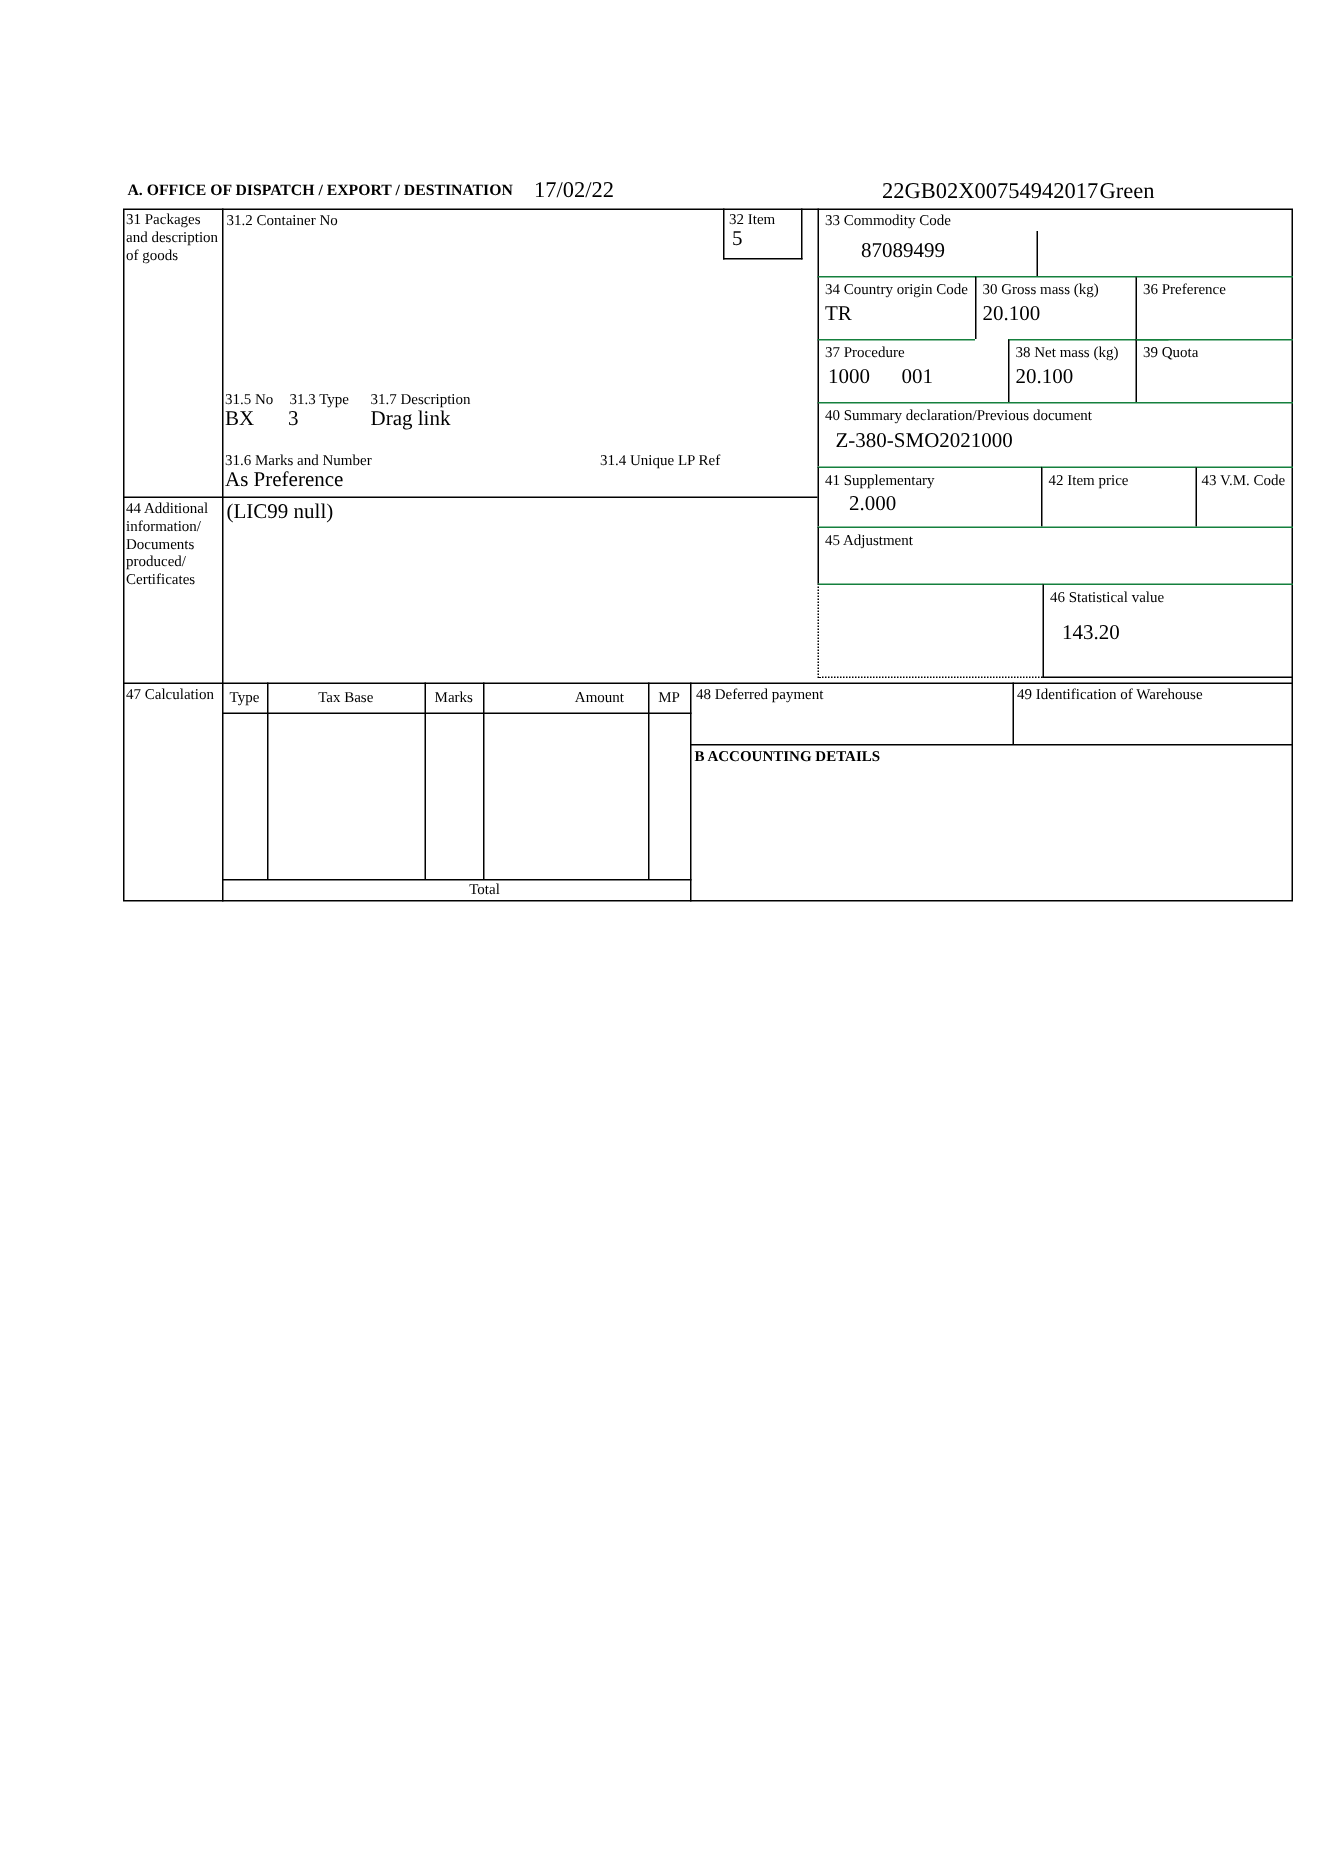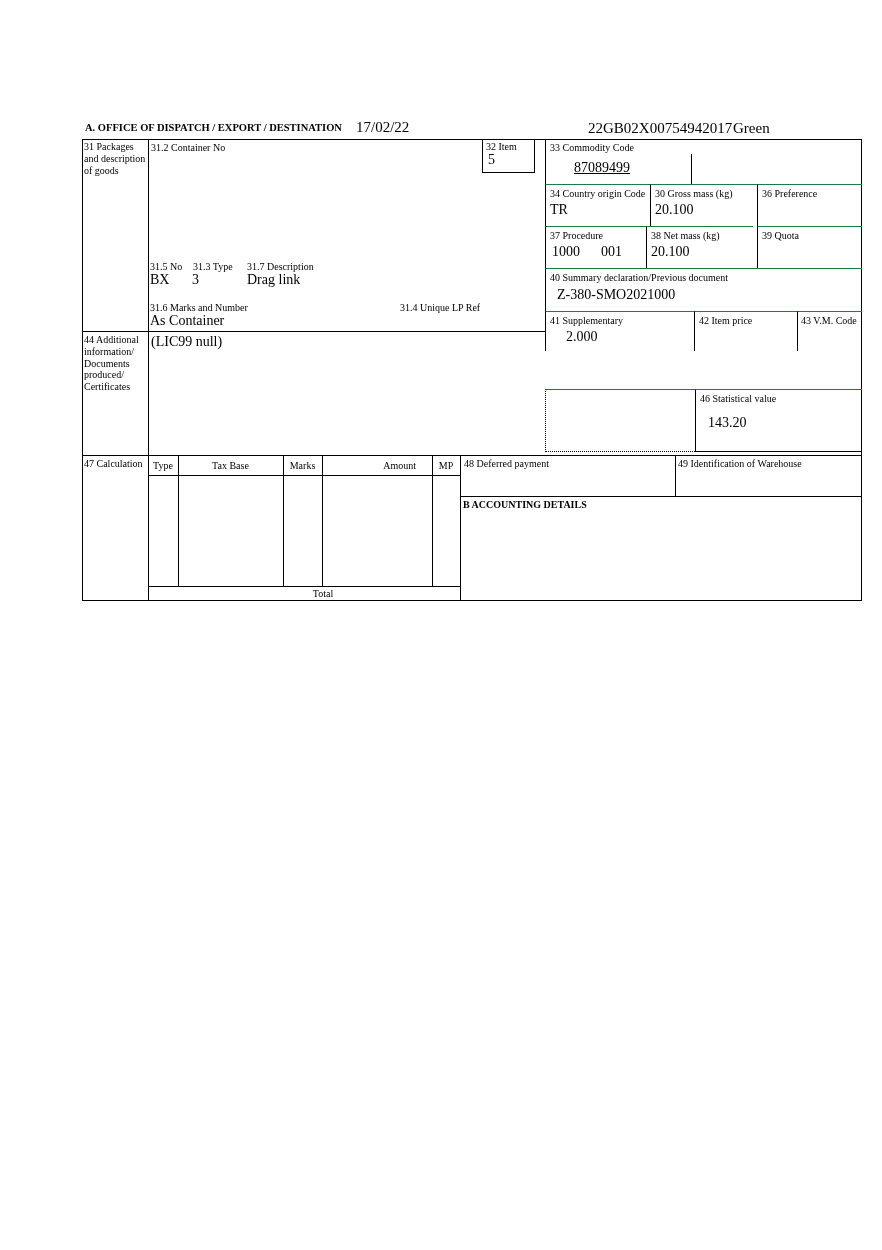--- a/index.html
+++ b/index.html
@@ -50,28 +50,28 @@
 
   <div class="lbl" style="left:150px; top:220px;">31.5 No</div>
   <div class="lbl" style="left:193px; top:220px;">31.3 Type</div>
   <div class="lbl" style="left:247px; top:220px;">31.7 Description</div>
   <div class="val" style="left:150px; top:231px;">BX</div>
   <div class="val" style="left:192px; top:231px;">3</div>
   <div class="val" style="left:247px; top:231px;">Drag link</div>
 
   <div class="lbl" style="left:150px; top:261px;">31.6 Marks and Number</div>
   <div class="lbl" style="left:400px; top:261px;">31.4 Unique LP Ref</div>
-  <div class="val" style="left:150px; top:272px;">As Container</div>
+  <div class="val" style="left:150px; top:272px;">As Preference</div>
 
   <div class="lbl" style="left:84px; top:293px; width:62px;">44 Additional information/ Documents produced/ Certificates</div>
   <div class="val" style="left:151px; top:293px;">(LIC99 null)</div>
 
   <div class="cell bl" style="left:545px; top:98px; width:317px; height:45px;">
     <div class="lbl" style="left:4px; top:3px;">33 Commodity Code</div>
-    <div class="val" style="left:28px; top:21px;text-decoration:underline;">87089499</div>
+    <div class="val" style="left:28px; top:21px;">87089499</div>
     <div class="line" style="left:145px; top:15px; width:1px; height:30px;"></div>
   </div>
 
   <div class="cell bl bt" style="left:545px; top:143px; width:105px; height:42px;">
     <div class="lbl" style="left:4px; top:3px;">34 Country origin Code</div>
     <div class="val" style="left:4px; top:17px;">TR</div>
   </div>
   <div class="cell bl bt" style="left:650px; top:143px; width:107px; height:42px;">
     <div class="lbl" style="left:4px; top:3px;">30 Gross mass (kg)</div>
     <div class="val" style="left:4px; top:17px;">20.100</div>
@@ -79,21 +79,21 @@
   <div class="cell bl bt" style="left:757px; top:143px; width:105px; height:42px;">
     <div class="lbl" style="left:4px; top:3px;">36 Preference</div>
     <div class="val" style="left:4px; top:17px;"></div>
   </div>
 
   <div class="cell bl bt" style="left:545px; top:185px; width:105px; height:42px;">
     <div class="lbl" style="left:4px; top:3px;">37 Procedure</div>
     <div class="val" style="left:6px; top:17px;">1000</div>
     <div class="val" style="left:55px; top:17px;">001</div>
   </div>
-  <div class="cell bl bt" style="left:646px; top:185px; width:107px; height:42px;">
+  <div class="cell bl bt" style="left:672px; top:185px; width:107px; height:42px;">
     <div class="lbl" style="left:4px; top:3px;">38 Net mass (kg)</div>
     <div class="val" style="left:4px; top:17px;">20.100</div>
   </div>
   <div class="cell bl bt" style="left:757px; top:185px; width:105px; height:42px;">
     <div class="lbl" style="left:4px; top:3px;">39 Quota</div>
     <div class="val" style="left:4px; top:17px;"></div>
   </div>
 
   <div class="cell bl bt" style="left:545px; top:227px; width:317px; height:43px;">
     <div class="lbl" style="left:4px; top:3px;">40 Summary declaration/Previous document</div>
@@ -106,20 +106,23 @@
   </div>
   <div class="cell bl bt" style="left:694px; top:270px; width:103px; height:40px;">
     <div class="lbl" style="left:4px; top:3px;">42 Item price</div>
     <div class="val" style="left:4px; top:17px;"></div>
   </div>
   <div class="cell bl bt" style="left:797px; top:270px; width:65px; height:40px;">
     <div class="lbl" style="left:3px; top:3px;">43 V.M. Code</div>
     <div class="val" style="left:3px; top:17px;"></div>
   </div>
 
+  <div class="cell bl bt" style="left:545px; top:310px; width:317px; height:38px;">
+    <div class="lbl" style="left:4px; top:3px;">45 Adjustment</div>
+  </div>
 
   <div class="cell bl-dot bt bb-dot" style="left:545px; top:348px; width:150px; height:63px;"></div>
   <div class="cell bl bt bb" style="left:695px; top:348px; width:167px; height:63px;">
     <div class="lbl" style="left:4px; top:3px;">46 Statistical value</div>
     <div class="val" style="left:12px; top:25px;">143.20</div>
   </div>
 
   <div class="lbl" style="left:84px; top:417px; width:60px;">47 Calculation</div>
 
   <div class="line" style="left:178px; top:414px; width:1px; height:131px;"></div>

